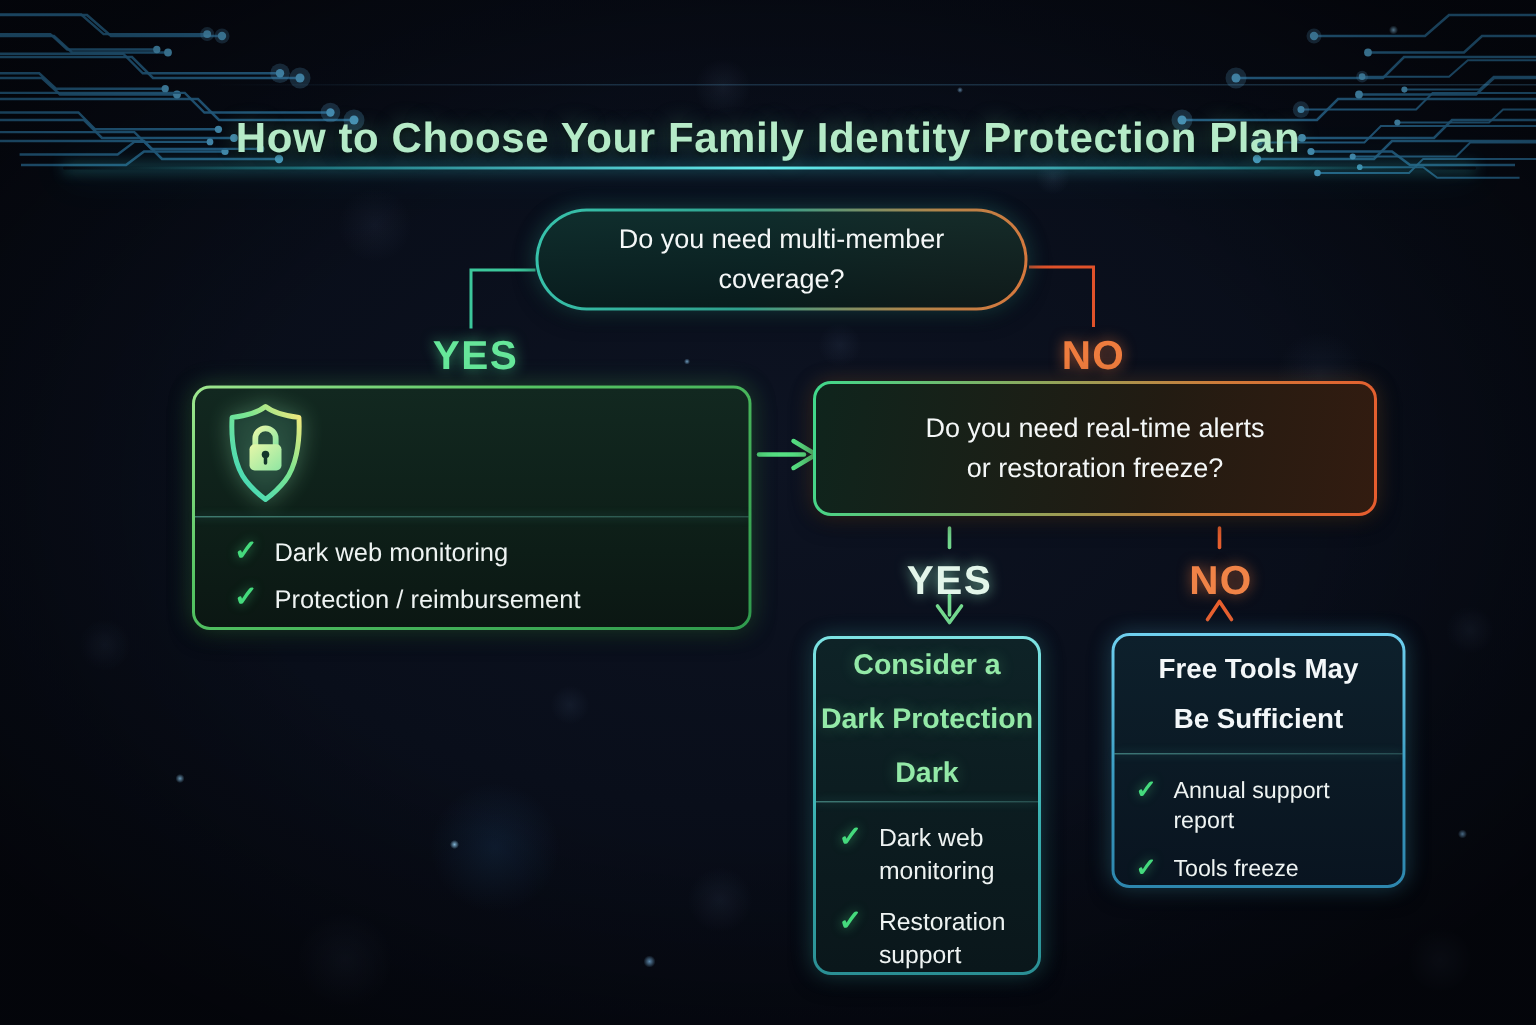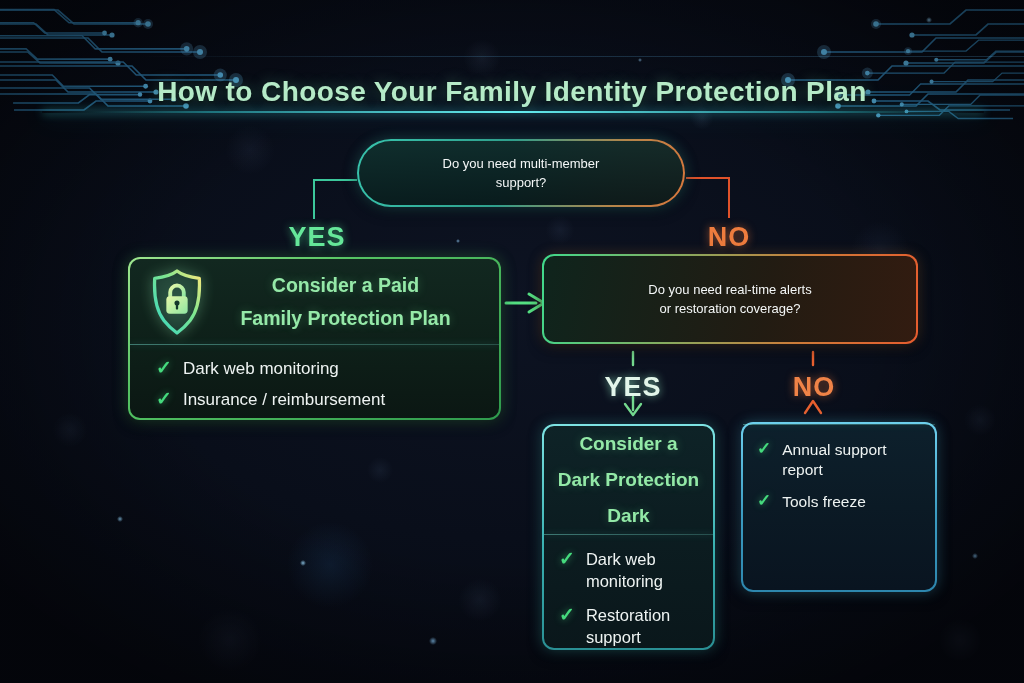--- a/index.html
+++ b/index.html
@@ -76,40 +76,40 @@
   .inner{ width:100%; height:100%; display:flex; flex-direction:column; }
   .q1wrap{
     left:357px; top:139px; width:328px; height:68px; border-radius:34px;
     background:linear-gradient(105deg,#38c4ad 0%, #2f9f8c 45%, #b4854a 78%, #d9773c 100%);
     box-shadow:0 0 14px rgba(60,190,180,0.30), 0 4px 14px rgba(0,0,0,0.5);
   }
   .q1wrap .inner{
     border-radius:32px; align-items:center; justify-content:center;
     background:linear-gradient(180deg, rgba(14,40,40,0.96) 0%, rgba(7,22,24,0.96) 100%);
   }
-  .qtext{ color:#f4f7f7; font-size:13px; line-height:1.5; text-align:center; }
+  .qtext{ color:#f4f7f7; font-size:18px; line-height:1.5; text-align:center; }
   .q2wrap{
     left:542px; top:254px; width:376px; height:90px; border-radius:12px;
     background:linear-gradient(100deg,#40d98c 0%, #86ab60 35%, #cf7a38 70%, #e65c2e 100%);
     box-shadow:0 0 14px rgba(180,120,60,0.28), 0 4px 14px rgba(0,0,0,0.5);
   }
   .q2wrap .inner{
     border-radius:10px; align-items:center; justify-content:center;
     background:linear-gradient(100deg, rgba(13,29,24,0.96) 0%, rgba(28,23,16,0.96) 60%, rgba(43,25,15,0.96) 100%);
   }
   
   .card .inner{ border-radius:10px; }
   .cardLwrap{
     left:128px; top:257px; width:373px; height:163px; border-radius:12px;
     background:linear-gradient(150deg,#9fe78f 0%, #55c463 35%, #2f9a4d 100%);
     box-shadow:0 0 16px rgba(90,210,110,0.28), 0 4px 14px rgba(0,0,0,0.5);
   }
   .cardLwrap .inner{ background:linear-gradient(180deg,#122820 0%, #0e2019 52%, #0b1713 100%); }
   .cardMwrap{
-    left:542px; top:424px; width:173px; height:226px; border-radius:12px;
+    left:542px; top:424px; width:152px; height:226px; border-radius:12px;
     background:linear-gradient(180deg,#7ee4e4 0%, #39b0b0 55%, #2a8f94 100%);
     box-shadow:0 0 14px rgba(70,200,205,0.30), 0 4px 14px rgba(0,0,0,0.5);
   }
   .cardMwrap .inner{ background:linear-gradient(180deg,#0e2327 0%, #0c1d21 45%, #0a171b 100%); }
   .cardRwrap{
     left:741px; top:422px; width:196px; height:170px; border-radius:12px;
     background:linear-gradient(180deg,#6fd0ef 0%, #3b9cc2 55%, #2d86ad 100%);
     box-shadow:0 0 14px rgba(80,190,230,0.30), 0 4px 14px rgba(0,0,0,0.5);
   }
   .cardRwrap .inner{ background:linear-gradient(180deg,#0d202c 0%, #0b1a25 50%, #091420 100%); }
@@ -217,30 +217,30 @@
 
   <div class="blabel yes1">YES</div>
   <div class="blabel no1">NO</div>
   <div class="blabel yes2">YES</div>
   <div class="blabel no2">NO</div>
 
   <div class="nodewrap q1wrap">
     <div class="inner">
       <div class="qtext">
         <div>Do you need multi-member</div>
-        <div>support?</div>
+        <div>coverage?</div>
       </div>
     </div>
   </div>
 
   <div class="nodewrap q2wrap">
     <div class="inner">
       <div class="qtext">
         <div>Do you need real-time alerts</div>
-        <div>or restoration coverage?</div>
+        <div>or restoration freeze?</div>
       </div>
     </div>
   </div>
 
   <div class="nodewrap card cardLwrap">
     <div class="inner">
       <div class="cardL-head">
         <svg class="shield" viewBox="0 0 64 72">
           <defs>
             <linearGradient id="shieldStroke" x1="0" y1="1" x2="1" y2="0">
@@ -252,34 +252,30 @@
               <stop offset="0" stop-color="#e6f7a8"></stop>
               <stop offset="1" stop-color="#8fe6a2"></stop>
             </linearGradient>
           </defs>
           <path d="M32 4 C37 8 46 10.5 55 11.5 C56 30 52.5 46 45.5 55 C40 62 32 68 32 68 C32 68 24 62 18.5 55 C11.5 46 8 30 9 11.5 C18 10.5 27 8 32 4 Z" fill="rgba(20,52,46,0.45)" stroke="url(#shieldStroke)" stroke-width="3.4" stroke-linejoin="round"></path>
           <path d="M25 31 v-5 a7 7 0 0 1 14 0 v5" fill="none" stroke="url(#lockFill)" stroke-width="4"></path>
           <rect x="21" y="30" width="22" height="18" rx="3.5" fill="url(#lockFill)"></rect>
           <circle cx="32" cy="37" r="2.6" fill="#14372b"></circle>
           <rect x="30.8" y="38" width="2.4" height="6" rx="1.2" fill="#14372b"></rect>
         </svg>
-        <div class="cardL-title">
-          <div>Consider a Paid</div>
-          <div>Family Protection Plan</div>
-        </div>
       </div>
       <div class="divider"></div>
       <div class="cardL-list">
         <div class="row">
           <span class="check">✓</span>
           <span class="rowtext">Dark web monitoring</span>
         </div>
         <div class="row">
           <span class="check">✓</span>
-          <span class="rowtext">Insurance / reimbursement</span>
+          <span class="rowtext">Protection / reimbursement</span>
         </div>
       </div>
     </div>
   </div>
 
   <div class="nodewrap card cardMwrap">
     <div class="inner">
       <div class="cardM-head">
         <div class="cardM-title">
           <div>Consider a</div>
@@ -296,20 +292,26 @@
         <div class="row">
           <span class="check">✓</span>
           <span class="rowtext">Restoration support</span>
         </div>
       </div>
     </div>
   </div>
 
   <div class="nodewrap card cardRwrap">
     <div class="inner">
+      <div class="cardR-head">
+        <div class="cardR-title">
+          <div>Free Tools May</div>
+          <div>Be Sufficient</div>
+        </div>
+      </div>
       <div class="divider"></div>
       <div class="cardR-list">
         <div class="row">
           <span class="check">✓</span>
           <span class="rowtext">Annual support report</span>
         </div>
         <div class="row">
           <span class="check">✓</span>
           <span class="rowtext">Tools freeze</span>
         </div>

